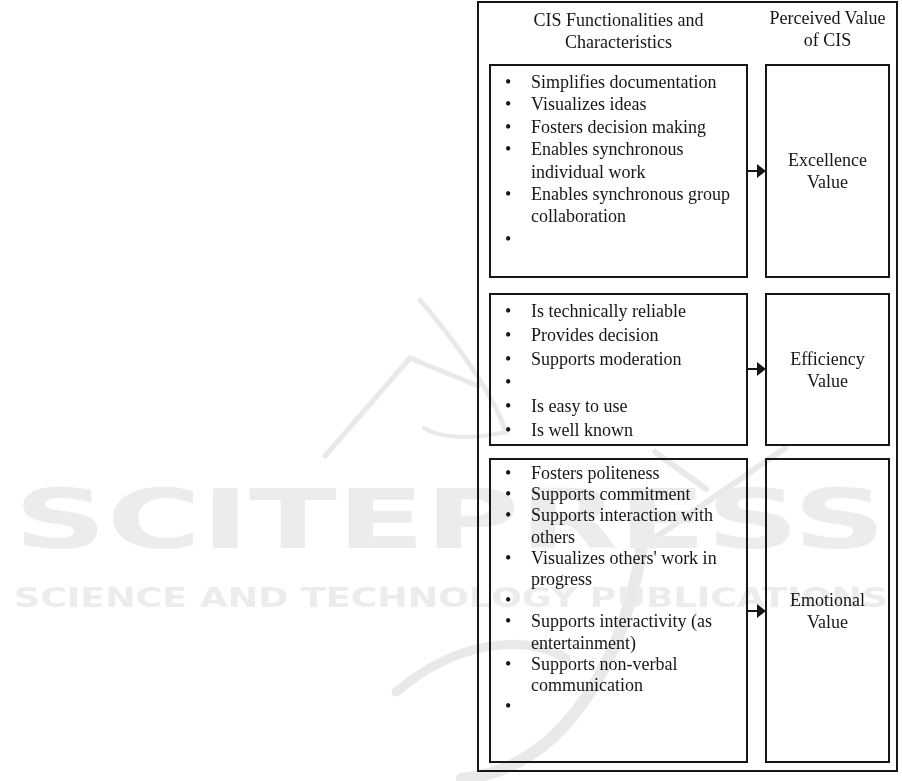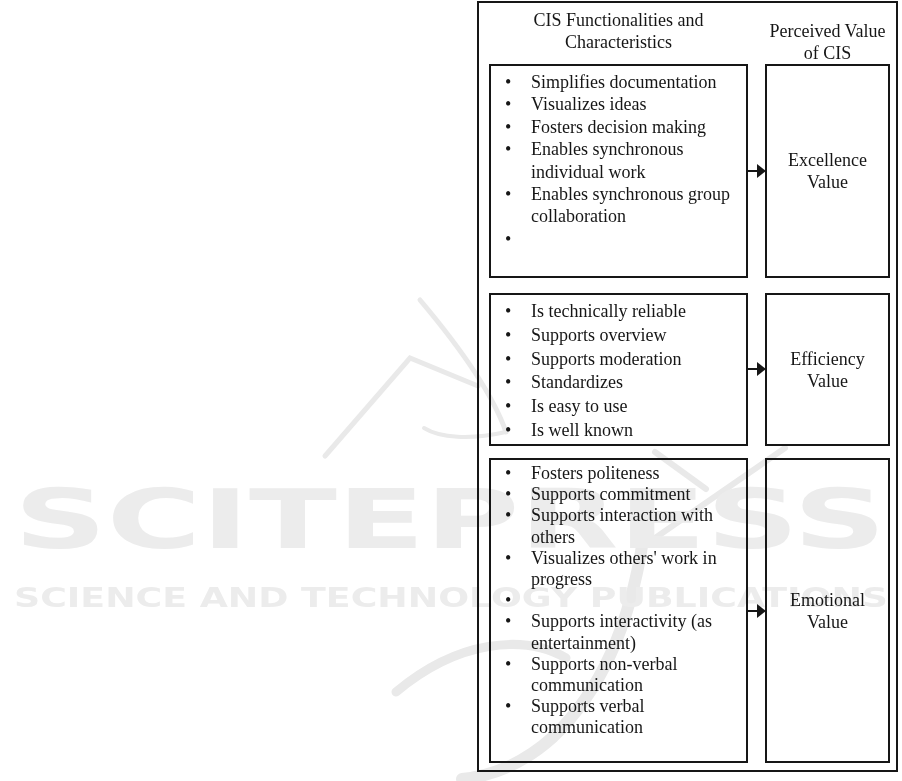--- a/index.html
+++ b/index.html
@@ -13,21 +13,21 @@
   
   #diagram{position:absolute;left:0;top:0;width:902px;height:781px;z-index:1;}
   .frame{
     position:absolute;left:477px;top:1px;width:421px;height:771px;
     border:2.5px solid #161616;box-sizing:border-box;background:transparent;
   }
   .col-header{
     position:absolute;text-align:center;font-size:18px;line-height:22px;
   }
   .col-header.left{left:489px;top:9px;width:259px;}
-  .col-header.right{left:765px;top:20px;width:125px;}
+  .col-header.right{left:765px;top:7px;width:125px;}
   .func-box,.value-box{
     position:absolute;border:2px solid #161616;box-sizing:border-box;background:transparent;
   }
   .func-box{left:489px;width:259px;}
   .value-box{
     left:765px;width:125px;display:flex;align-items:center;justify-content:center;
     text-align:center;font-size:18px;line-height:22px;padding:10px;
   }
   .row0 .func-box,.row0 .value-box{top:64px;height:214px;}
   .row1 .func-box,.row1 .value-box{top:293px;height:153px;}
@@ -107,29 +107,28 @@
 
   <div class="row1">
     <div class="func-box">
       <ul class="bullets">
           <li>
             <span class="bullet">•</span>
             <span class="btext">Is technically reliable</span>
           </li>
           <li>
             <span class="bullet">•</span>
-            <span class="btext">Supports overview</span>
+            <span class="btext">Provides decision</span>
           </li>
           <li>
             <span class="bullet">•</span>
             <span class="btext">Supports moderation</span>
           </li>
           <li>
             <span class="bullet">•</span>
-            <span class="btext">Standardizes</span>
           </li>
           <li>
             <span class="bullet">•</span>
             <span class="btext">Is easy to use</span>
           </li>
           <li>
             <span class="bullet">•</span>
             <span class="btext">Is well known</span>
           </li>
         </ul>
@@ -163,20 +162,19 @@
           <li>
             <span class="bullet">•</span>
             <span class="btext">Supports interactivity (as entertainment)</span>
           </li>
           <li>
             <span class="bullet">•</span>
             <span class="btext">Supports non-verbal communication</span>
           </li>
           <li>
             <span class="bullet">•</span>
-            <span class="btext">Supports verbal communication</span>
           </li>
         </ul>
     </div>
     <div class="arrow a2"></div>
     <div class="value-box">Emotional Value</div>
   </div>
 </div>
 
 </body></html>

